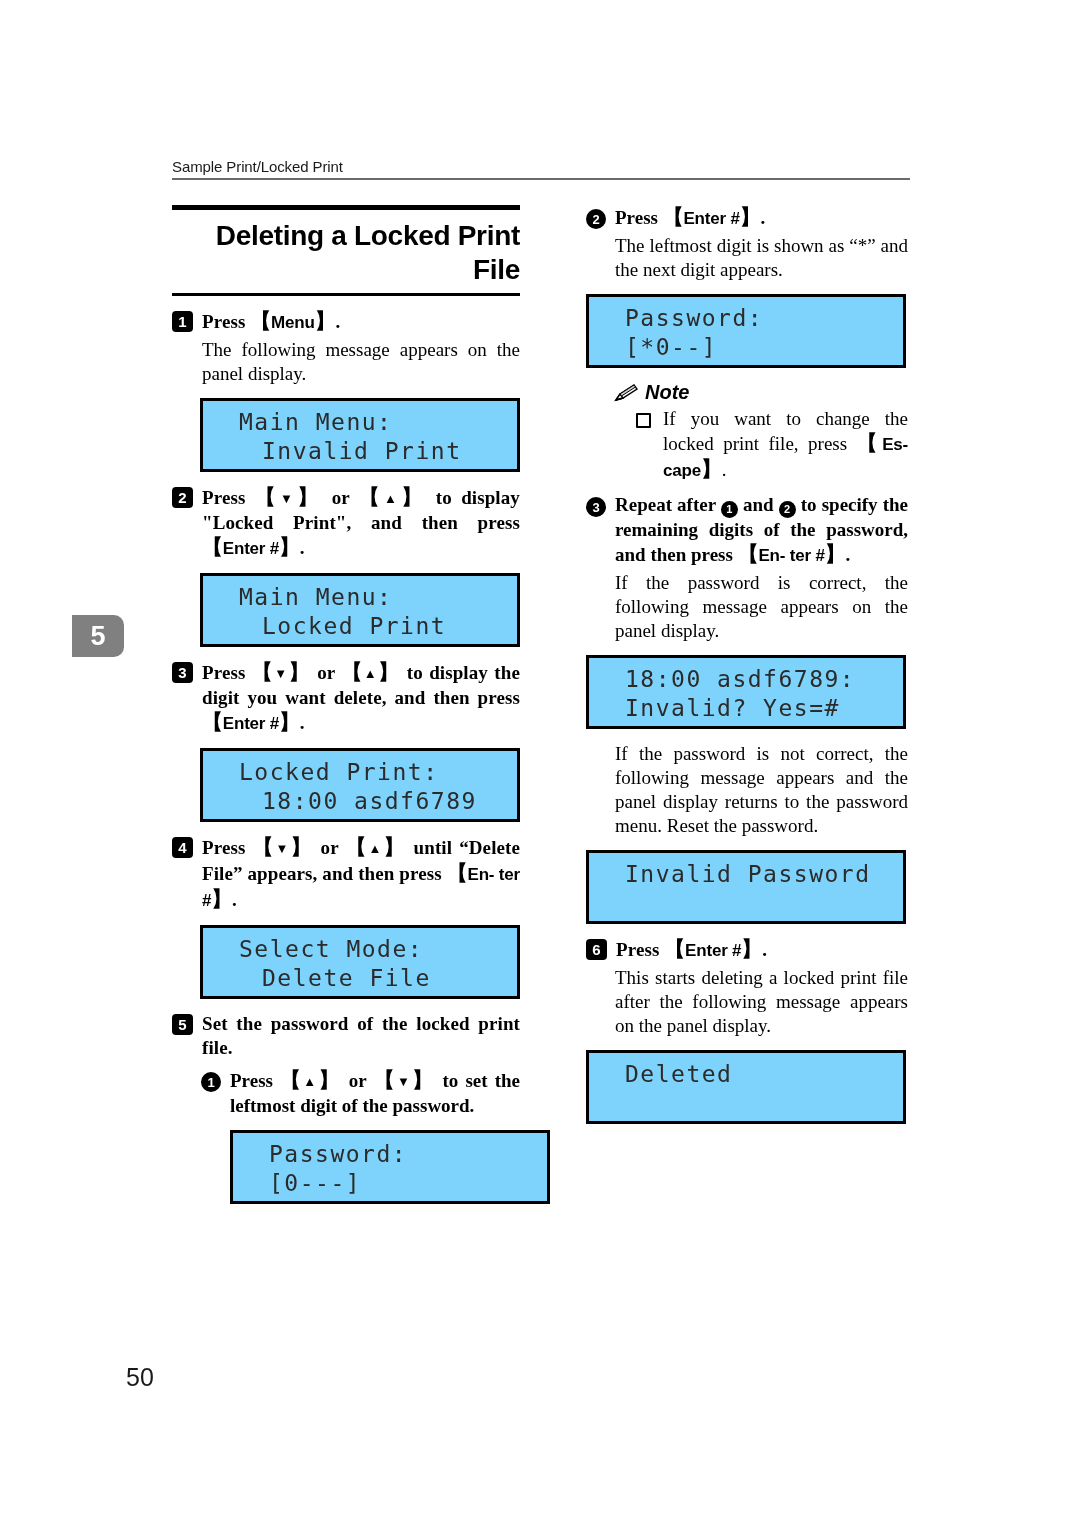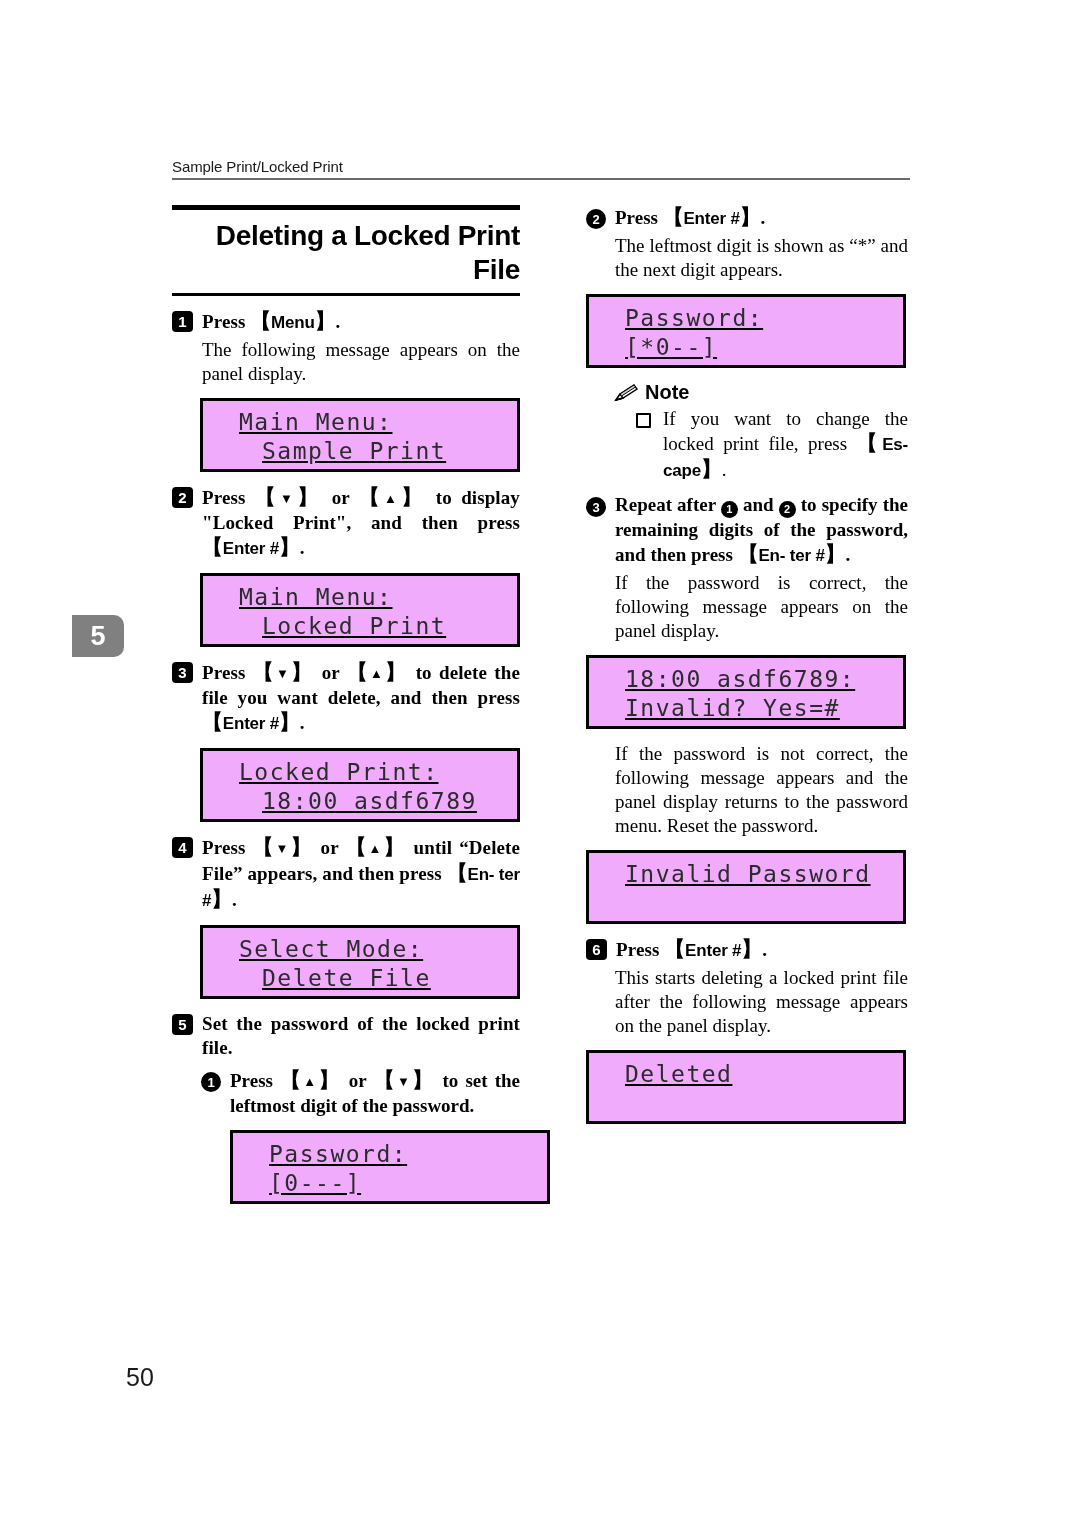--- a/index.html
+++ b/index.html
@@ -155,22 +155,21 @@
   }
 
   
   .lcd {
     box-sizing: border-box;
     border: 3px solid #000;
     margin: 12px 0 13px 28px;
     width: 320px;
     height: 74px;
     padding: 7px 0 0 36px;
-    background: #f0abfc;
-    text-decoration: underline;
+    background: #7dd3fc;
   }
   .col-right .lcd {
     margin-left: 0;
     width: 320px;
   }
   .lcd-line {
     font-family: "DejaVu Sans Mono", monospace;
     font-size: 23px;
     line-height: 29px;
     letter-spacing: 1.5px;
@@ -178,20 +177,21 @@
     white-space: pre;
   }
   .lcd-line.indent { padding-left: 23px; }
 
   
   .note-head {
     display: flex;
     align-items: center;
     gap: 7px;
     margin: 10px 0 3px 28px;
+    font-style: italic;
   }
   .note-label {
     font-family: "Liberation Sans", sans-serif;
     font-size: 20px;
     font-weight: 700;
   }
   .pencil-icon { width: 24px; height: 20px; flex: none; }
   .note-item {
     position: relative;
     margin: 0 0 0 50px;
@@ -279,21 +279,21 @@
     <div class="sec-rule-bot"></div>
 
     <div class="step">
       <div class="step-num">1</div>
       <div class="step-head"><span>Press</span> <span class="key"><span class="brk">【</span><span>Menu</span><span class="brk">】</span></span><span>.</span></div>
     </div>
     <div class="body-text">The following message appears on the panel display.</div>
 
     <div class="lcd">
       <div class="lcd-line">Main Menu:</div>
-      <div class="lcd-line indent">Sample Print</div>
+      <div class="lcd-line indent">Invalid Print</div>
     </div>
 
     <div class="step">
       <div class="step-num">2</div>
       <div class="step-head"><span>Press</span>
         <span class="key"><span class="brk">【</span><span class="arrow">▼</span><span class="brk">】</span></span>
         <span>or</span>
         <span class="key"><span class="brk">【</span><span class="arrow">▲</span><span class="brk">】</span></span>
         <span>to display "Locked Print", and then press</span>
         <span class="key"><span class="brk">【</span><span>Enter #</span><span class="brk">】</span></span><span>.</span></div>
@@ -303,21 +303,21 @@
       <div class="lcd-line">Main Menu:</div>
       <div class="lcd-line indent">Locked Print</div>
     </div>
 
     <div class="step">
       <div class="step-num">3</div>
       <div class="step-head"><span>Press</span>
         <span class="key"><span class="brk">【</span><span class="arrow">▼</span><span class="brk">】</span></span>
         <span>or</span>
         <span class="key"><span class="brk">【</span><span class="arrow">▲</span><span class="brk">】</span></span>
-        <span>to delete the file you want delete, and then press</span>
+        <span>to display the digit you want delete, and then press</span>
         <span class="key"><span class="brk">【</span><span>Enter #</span><span class="brk">】</span></span><span>.</span></div>
     </div>
 
     <div class="lcd">
       <div class="lcd-line">Locked Print:</div>
       <div class="lcd-line indent">18:00 asdf6789</div>
     </div>
 
     <div class="step">
       <div class="step-num">4</div>

